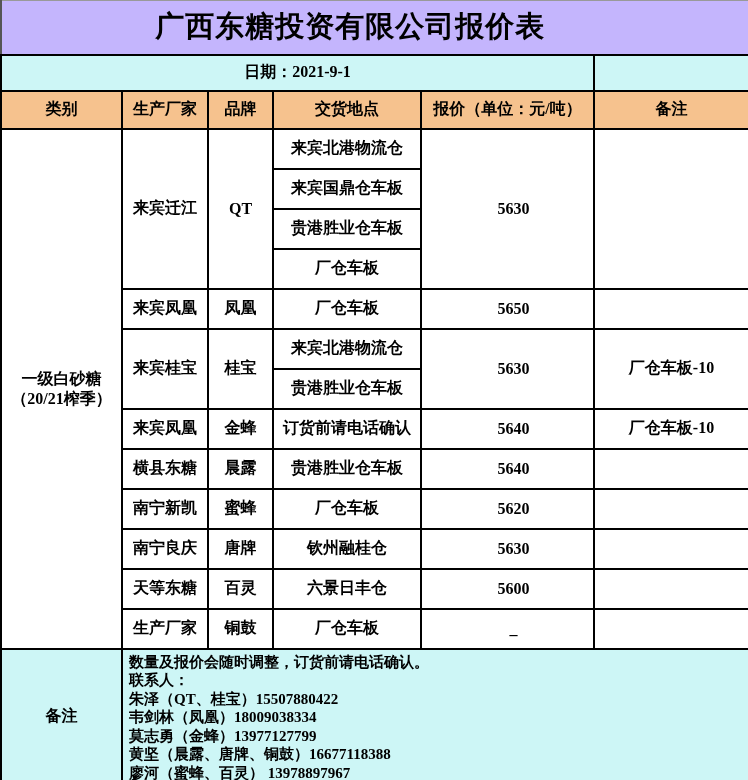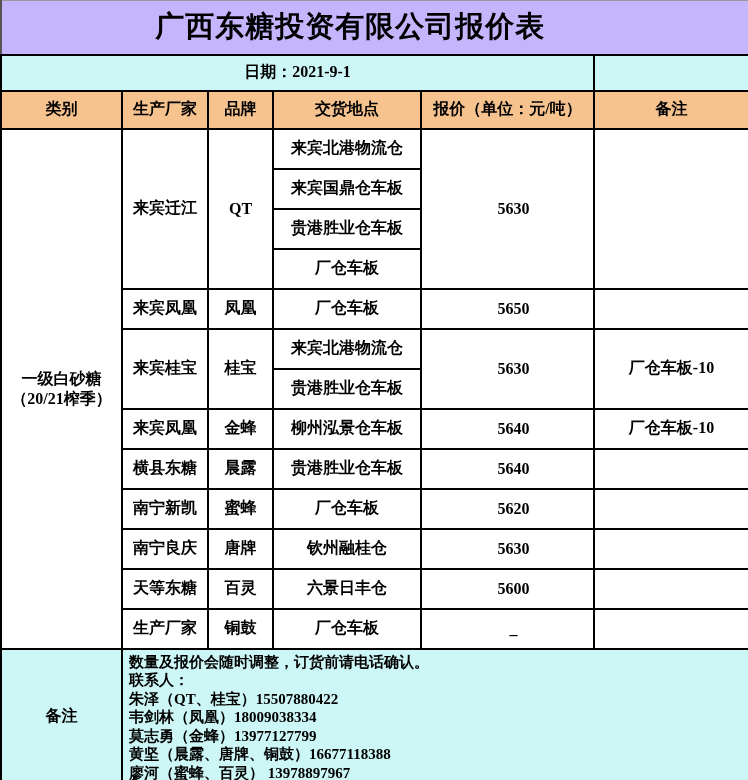--- a/index.html
+++ b/index.html
@@ -108,21 +108,21 @@
       <td rowspan="2" class="price-cell">5630</td>
       <td rowspan="2">厂仓车板-10</td>
     </tr>
     <tr class="data-row">
       <td>贵港胜业仓车板</td>
     </tr>
 
     <tr class="data-row">
       <td>来宾凤凰</td>
       <td>金蜂</td>
-      <td>柳州泓景仓车板</td>
+      <td>订货前请电话确认</td>
       <td class="price-cell">5640</td>
       <td>厂仓车板-10</td>
     </tr>
 
     <tr class="data-row">
       <td>横县东糖</td>
       <td>晨露</td>
       <td>贵港胜业仓车板</td>
       <td class="price-cell">5640</td>
       <td></td>

